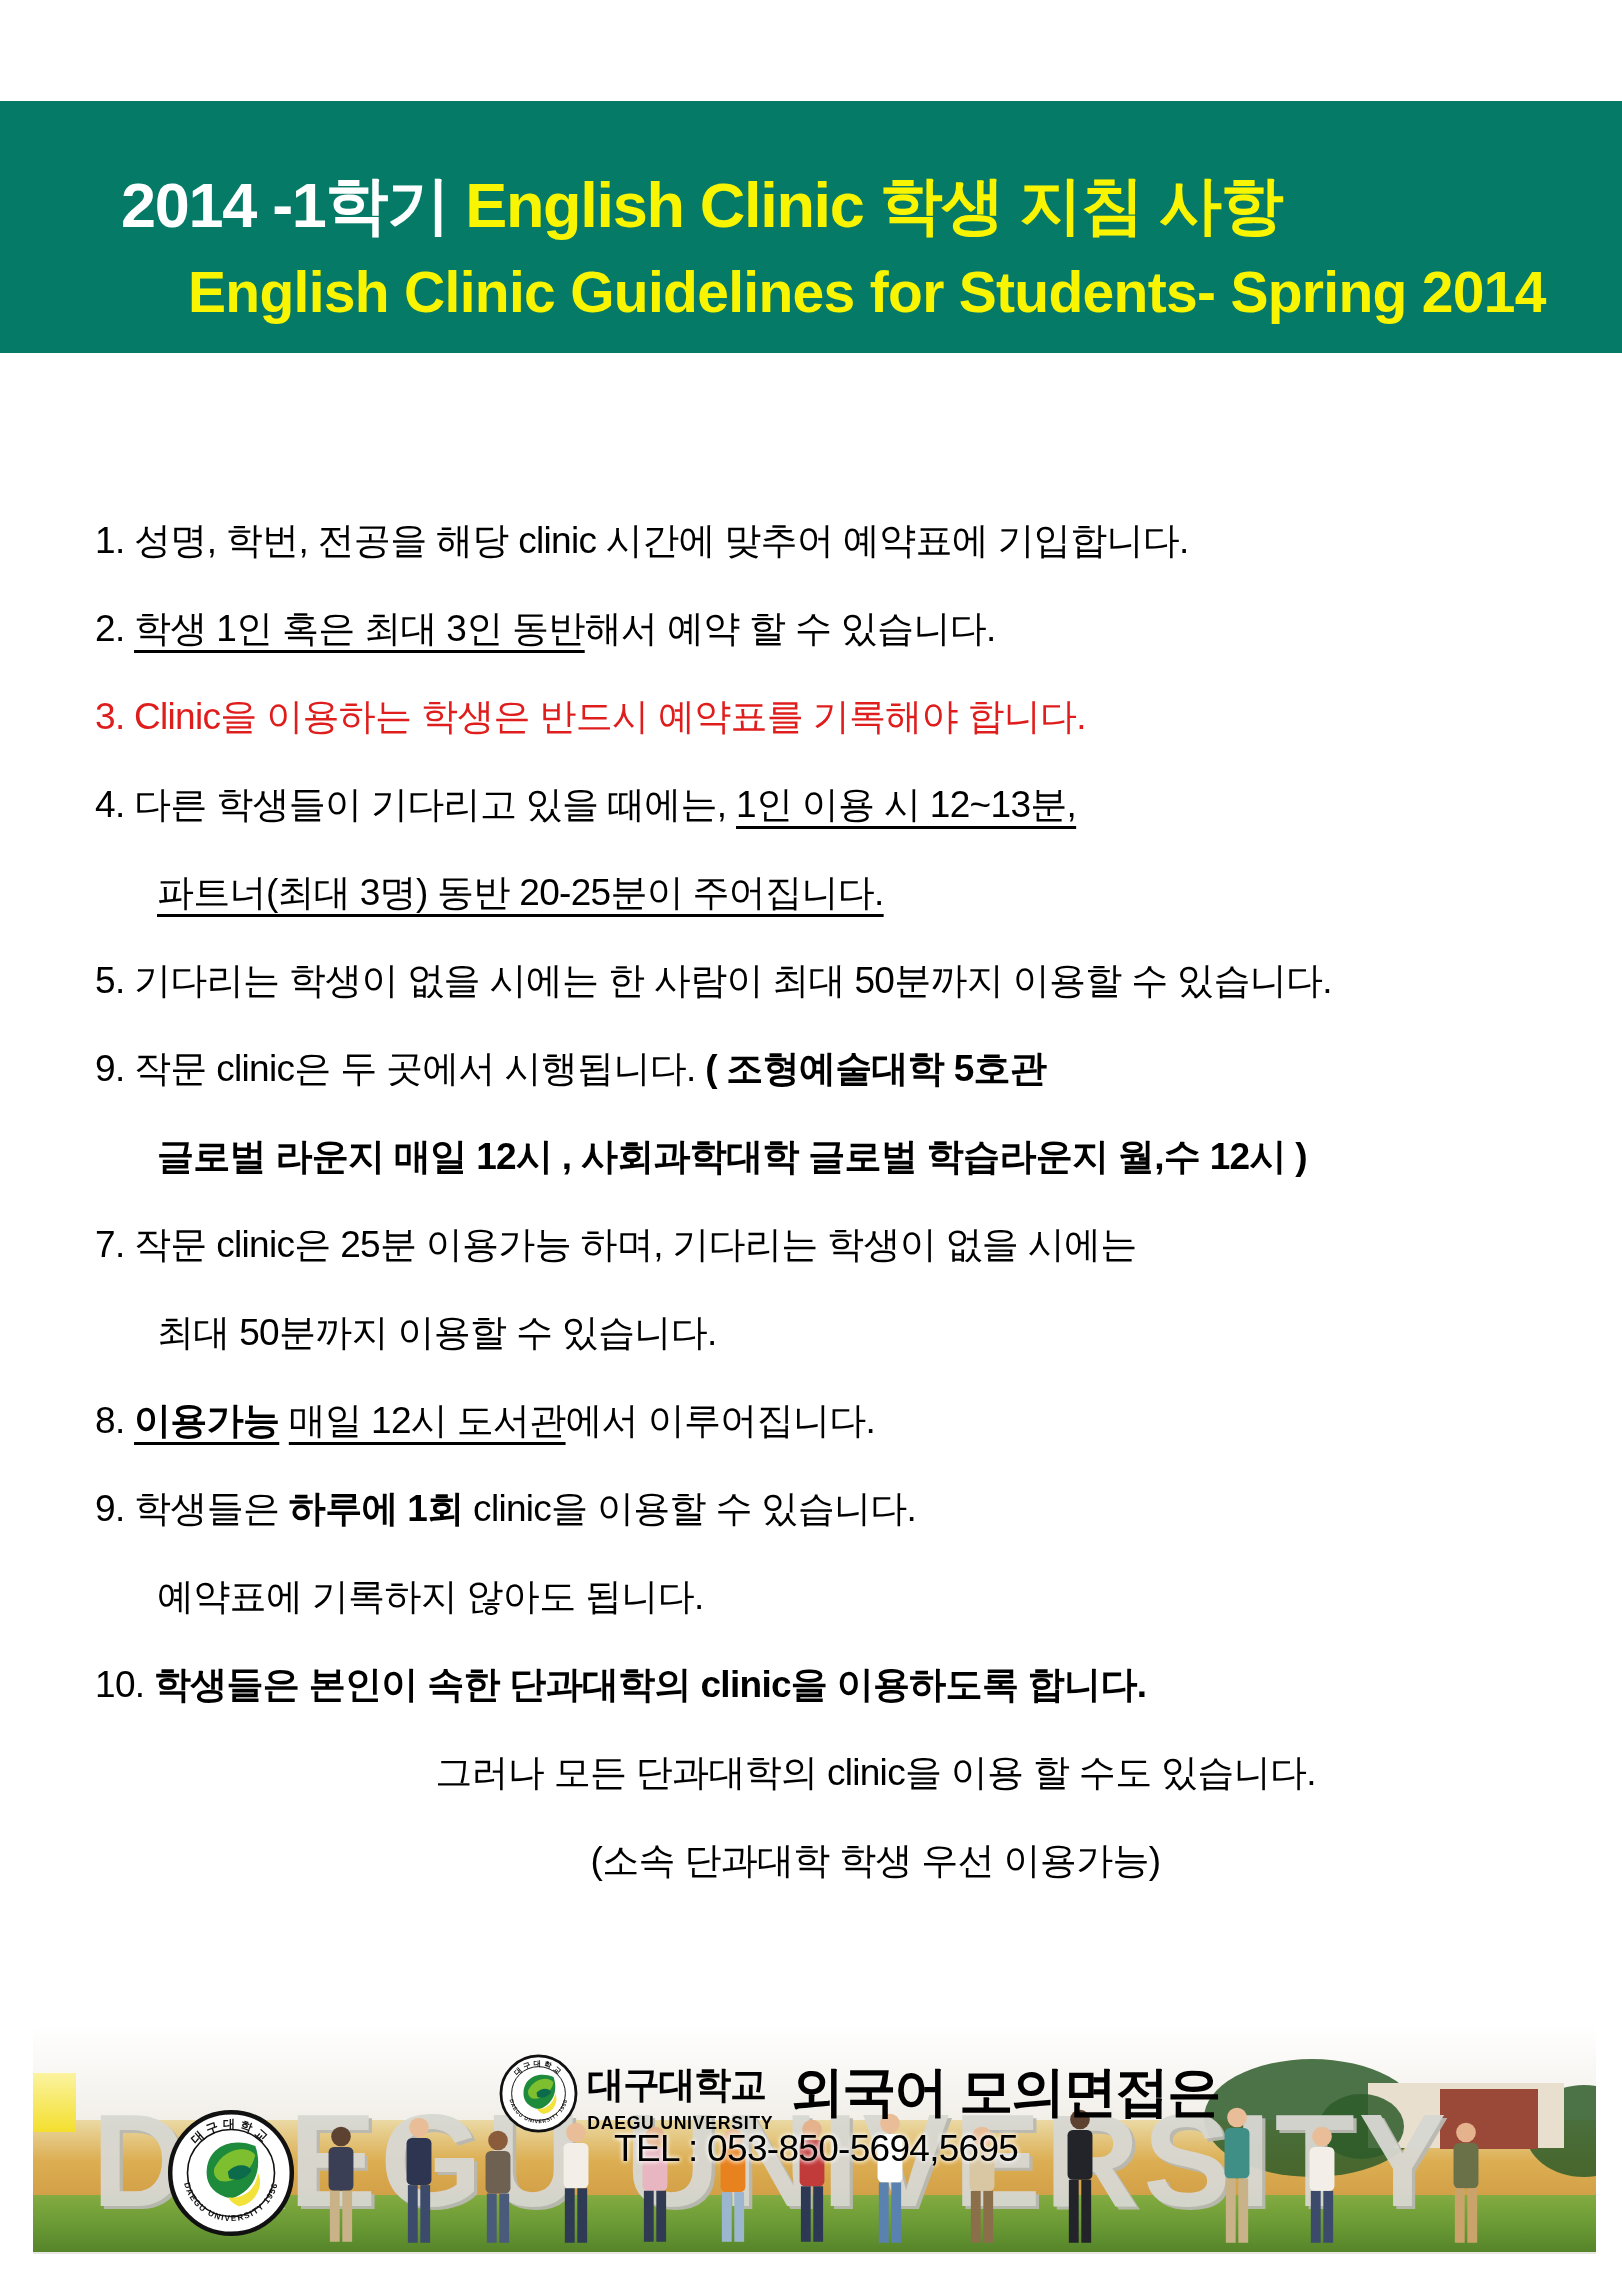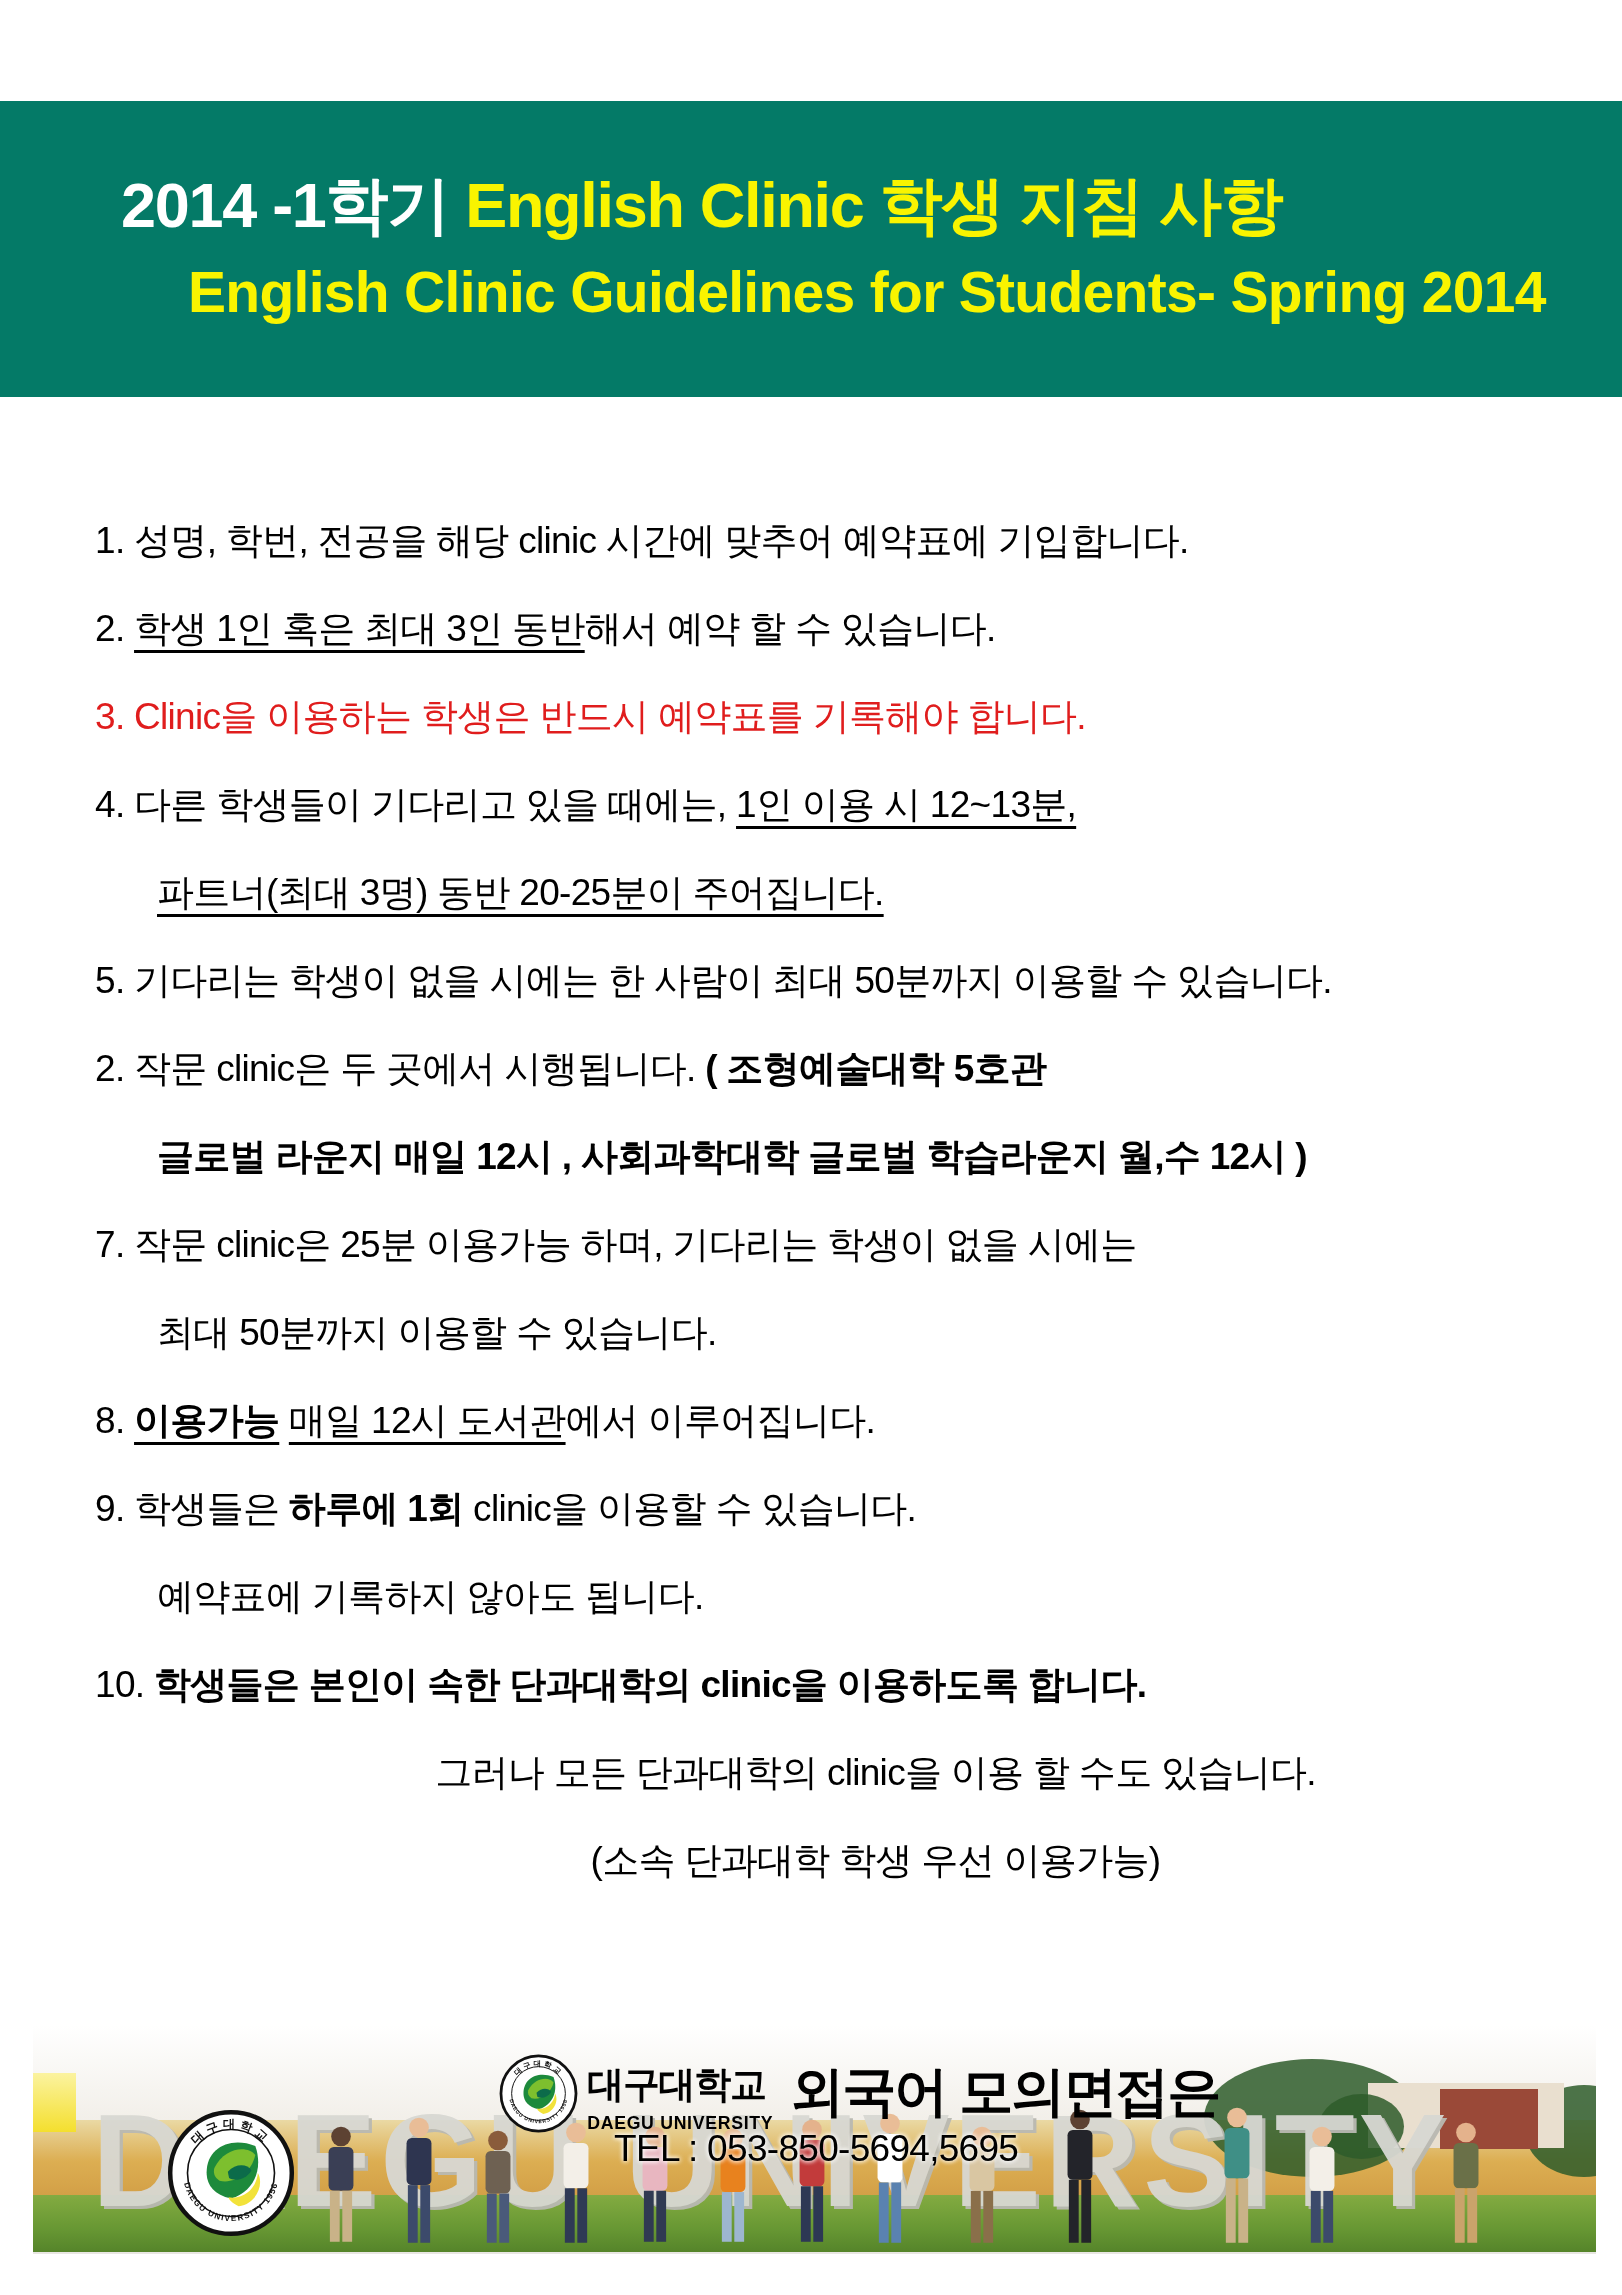--- a/index.html
+++ b/index.html
@@ -1,20 +1,20 @@
 <!DOCTYPE html>
 <html style="font-size:10.5px"><head>
 <meta charset="utf-8">
 <style>
   html,body{margin:0;padding:0;background:#fff;}
   .page{position:relative;width:1623px;height:2295px;background:#ffffff;overflow:hidden;
         font-family:"Liberation Sans","DejaVu Sans",sans-serif;color:#000;}
 
   
-  .banner{position:absolute;left:0;top:101px;width:1623px;height:296px;background:#047a67;}
+  .banner{position:absolute;left:0;top:101px;width:1623px;height:252px;background:#047a67;}
   .t1{position:absolute;left:121px;top:62px;font-size:63px;font-weight:700;white-space:nowrap;letter-spacing:-1.3px;}
   .t1 .t1a{color:#ffffff;}
   .t1 .t1b{color:#f9f400;}
   .t2{position:absolute;left:188px;top:158px;font-size:57px;font-weight:700;color:#f9f400;white-space:nowrap;letter-spacing:-0.7px;}
 
   
   .list{position:absolute;left:95px;top:497px;width:1479px;}
   .gl-line{height:88px;line-height:88px;font-size:37px;letter-spacing:-0.7px;white-space:nowrap;}
   .gl-line.ind1{padding-left:62px;}
   .gl-line.ind2{padding-left:82px;text-align:center;}
@@ -60,21 +60,21 @@
     <div class="t2">English Clinic Guidelines for Students- Spring 2014</div>
   </div>
 
   <div class="list" id="glist">
       <div class="gl-line"><span>1. 성명, 학번, 전공을 해당 clinic 시간에 맞추어 예약표에 기입합니다.</span></div>
       <div class="gl-line"><span>2. </span><span class="u">학생 1인 혹은 최대 3인 동반</span><span>해서 예약 할 수 있습니다.</span></div>
       <div class="gl-line" style="color: rgb(224, 29, 29);"><span>3. Clinic을 이용하는 학생은 반드시 예약표를 기록해야 합니다.</span></div>
       <div class="gl-line"><span>4. 다른 학생들이 기다리고 있을 때에는, </span><span class="u">1인 이용 시 12~13분,</span></div>
       <div class="gl-line ind1"><span class="u">파트너(최대 3명) 동반 20-25분이 주어집니다.</span></div>
       <div class="gl-line"><span>5. 기다리는 학생이 없을 시에는 한 사람이 최대 50분까지 이용할 수 있습니다.</span></div>
-      <div class="gl-line"><span>2. 작문 clinic은 두 곳에서 시행됩니다. </span><span class="b">( 조형예술대학 5호관</span></div>
+      <div class="gl-line"><span>9. 작문 clinic은 두 곳에서 시행됩니다. </span><span class="b">( 조형예술대학 5호관</span></div>
       <div class="gl-line ind1"><span class="b">글로벌 라운지 매일 12시 , 사회과학대학 글로벌 학습라운지 월,수 12시 )</span></div>
       <div class="gl-line"><span>7. 작문 clinic은 25분 이용가능 하며, 기다리는 학생이 없을 시에는</span></div>
       <div class="gl-line ind1"><span>최대 50분까지 이용할 수 있습니다.</span></div>
       <div class="gl-line"><span>8. </span><span class="b u">이용가능</span><span> </span><span class="u">매일 12시 도서관</span><span>에서 이루어집니다.</span></div>
       <div class="gl-line"><span>9. 학생들은 </span><span class="b">하루에 1회</span><span> clinic을 이용할 수 있습니다.</span></div>
       <div class="gl-line ind1"><span>예약표에 기록하지 않아도 됩니다.</span></div>
       <div class="gl-line"><span>10. </span><span class="b">학생들은 본인이 속한 단과대학의 clinic을 이용하도록 합니다.</span></div>
       <div class="gl-line ind2"><span>그러나 모든 단과대학의 clinic을 이용 할 수도 있습니다.</span></div>
       <div class="gl-line ind2"><span>(소속 단과대학 학생 우선 이용가능)</span></div>
     </div>

